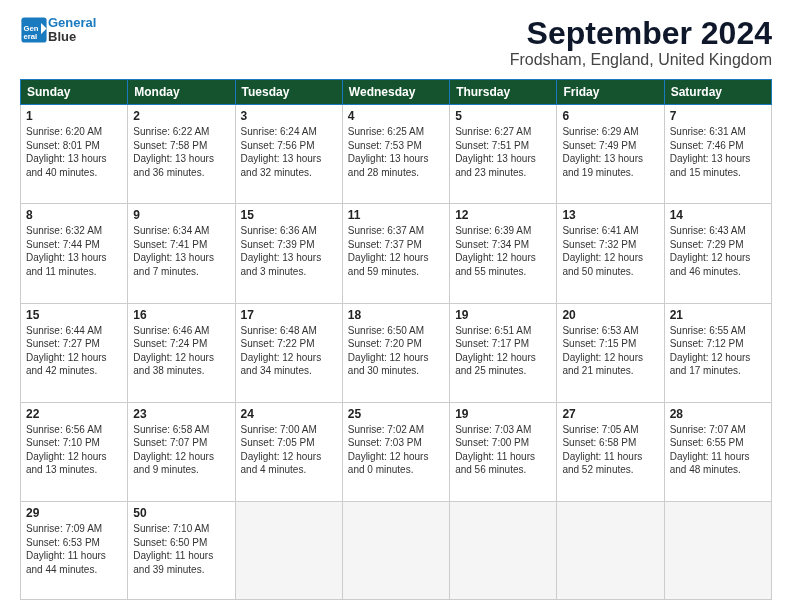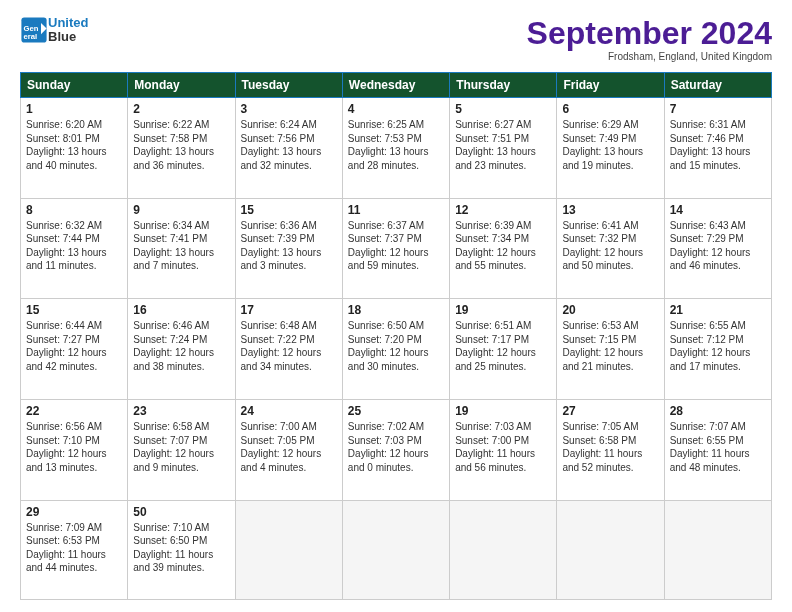--- a/index.html
+++ b/index.html
@@ -37,25 +37,25 @@
     .logo-icon {
       width: 28px;
       height: 28px;
     }
     .title-area {
       text-align: right;
     }
     .month-title {
       font-size: 32px;
       font-weight: bold;
-      color: #4c1d95;
+      color: #0f172a;
       line-height: 1.1;
     }
     .subtitle {
-      font-size: 10px;
+      font-size: 16px;
       color: #444;
       font-weight: normal;
     }
     .calendar {
       flex: 1;
       border-collapse: collapse;
       width: 100%;
       font-size: 9.5px;
     }
     .calendar th {
@@ -99,21 +99,21 @@
 <div class="page">
   <div class="header">
     <div class="logo">
       <svg class="logo-icon" viewBox="0 0 40 40">
         <rect x="2" y="2" width="36" height="36" rx="4" fill="#1a7abf"></rect>
         <text x="5" y="22" font-size="11" fill="white" font-family="Arial" font-weight="bold">Gen</text>
         <text x="5" y="33" font-size="11" fill="white" font-family="Arial" font-weight="bold">eral</text>
         <polygon points="30,10 38,18 30,26" fill="white"></polygon>
       </svg>
       <div class="logo-text">
-        <div><span>United</span></div>
+        <div><span>General</span></div>
         <div>Blue</div>
       </div>
     </div>
     <div class="title-area">
       <div class="month-title">September 2024</div>
       <div class="subtitle">Frodsham, England, United Kingdom</div>
     </div>
   </div>
 
   <table class="calendar">

